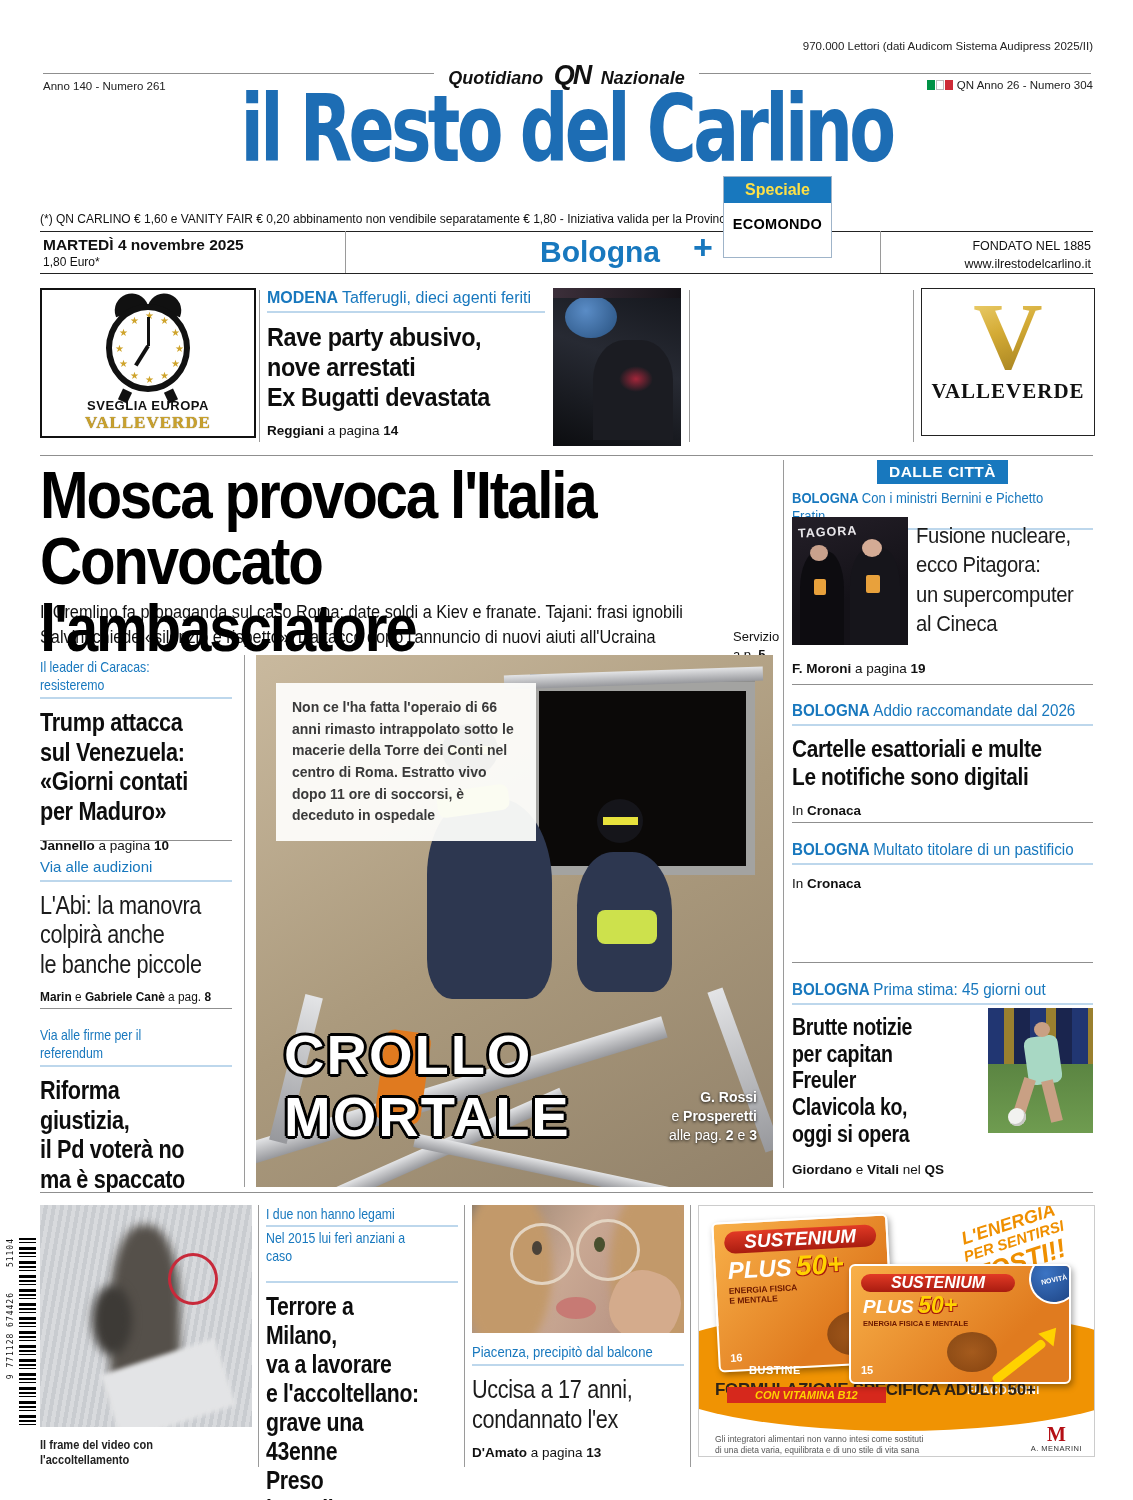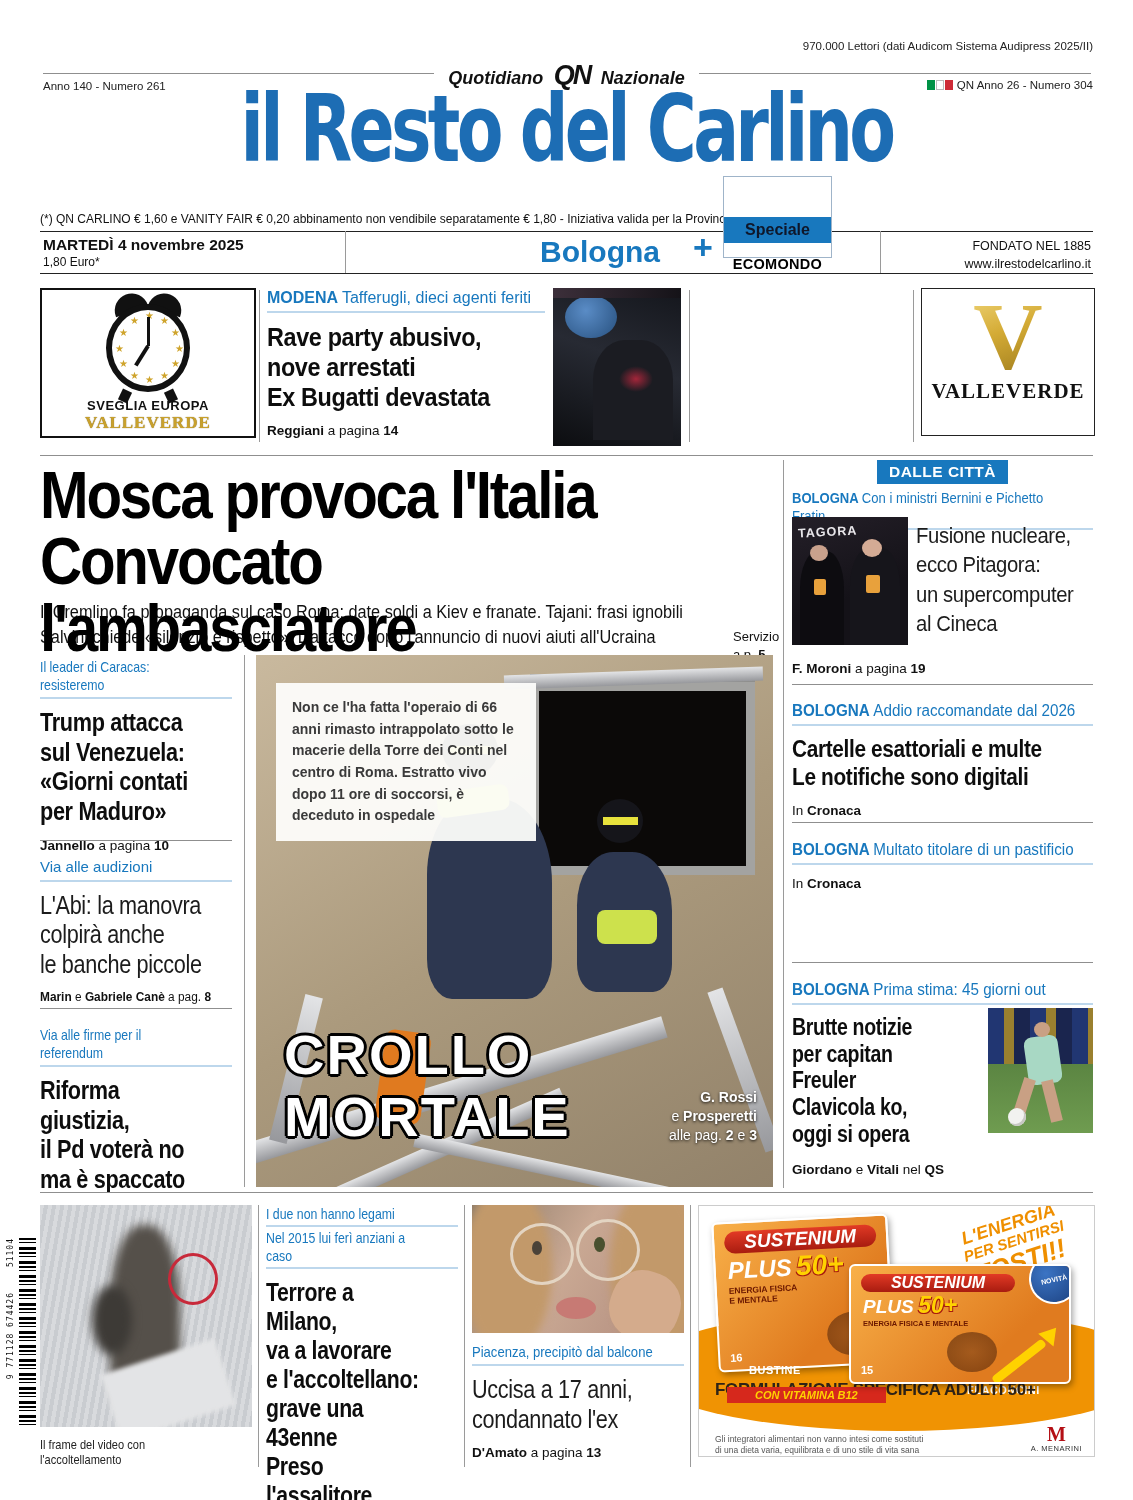--- a/index.html
+++ b/index.html
@@ -22,21 +22,21 @@
   .byl{font-size:13.5px;color:#111;margin-top:10px;white-space:pre-line;line-height:1.4;}
   .cx95{transform:scaleX(.95);transform-origin:0 0;display:inline-block;}
   .cx90{transform:scaleX(.90);transform-origin:0 0;display:inline-block;}
   .cx85{transform:scaleX(.85);transform-origin:0 0;display:inline-block;}
   
   #masthead{left:40px;right:40px;top:86px;text-align:center;}
   #masthead span{display:inline-block;font-family:"DejaVu Sans",sans-serif;font-weight:800;
       font-size:92px;line-height:.95;color:#1d6db4;letter-spacing:-5px;transform:scaleX(.74);}
   #special-box{left:723px;top:176px;width:107px;height:80px;background:#fff;
       border:1px solid #9fb4c9;z-index:6;text-align:center;}
-  #special-box .tab{background:#1878be;color:#0f172a;font-weight:700;font-size:16px;padding:4px 4px;margin-top:40px;}
+  #special-box .tab{background:#1878be;color:#fde047;font-weight:700;font-size:16px;padding:4px 4px;}
   #special-box .eco{font-weight:800;font-size:14.5px;letter-spacing:.3px;margin-top:13px;color:#000;}
   
   .badge{display:inline-block;background:#1878be;color:#fff;font-weight:700;
          font-size:15.5px;padding:3px 12px;letter-spacing:.5px;}
   
   .photo{position:absolute;overflow:hidden;}
   .noselect *{pointer-events:none;}
   
   #clock-box{left:40px;top:288px;width:212px;height:146px;border:2px solid #111;text-align:center;}
   .clock{position:relative;width:104px;height:104px;margin:4px auto 0;}
@@ -347,29 +347,29 @@
     <span class="bc-num" style="top:54px;">9 771128 674426</span>
     <div id="bc-stripes"></div>
   </div>
 
   <div class="photo noselect" style="left:40px;top:1205px;width:212px;height:222px;background:repeating-linear-gradient(100deg,#d8dadd 0 4px,#c9ccd0 4px 8px);">
     <div style="position:absolute;left:70px;top:20px;width:70px;height:180px;border-radius:45% 45% 20% 20%;background:#55504a;filter:blur(5px);"></div>
     <div style="position:absolute;left:52px;top:80px;width:40px;height:70px;border-radius:50%;background:#3d3a36;filter:blur(5px);"></div>
     <div style="position:absolute;right:24px;top:150px;width:120px;height:70px;background:#e3e4e6;transform:rotate(-18deg);filter:blur(2px);"></div>
     <div style="position:absolute;left:128px;top:48px;width:44px;height:46px;border:3px solid #c8293a;border-radius:50%;"></div>
   </div>
-  <div class="abs" style="left:40px;top:1437px;width:212px;font-size:13px;font-weight:400;color:#222;">
+  <div class="abs" style="left:40px;top:1437px;width:212px;font-size:13px;font-weight:700;color:#222;">
     <span class="cx85">Il frame del video con l'accoltellamento</span>
   </div>
 
   <div class="vrule" style="left:258px;top:1205px;height:262px;"></div>
 
   <div class="abs" style="left:266px;top:1205px;width:192px;">
     <div class="kick" style="font-size:14.5px;padding-bottom:2px;"><span class="pb cx85"><span>I due non hanno legami</span></span></div>
-    <div class="kick" style="font-size:14.5px;margin-top:2px;padding-bottom:2px;"><span class="pb cx85"><span>Nel 2015 lui ferì anziani a caso</span></span></div>
+    <div class="kick" style="font-size:14.5px;margin-top:2px;padding-bottom:16px;"><span class="pb cx85"><span>Nel 2015 lui ferì anziani a caso</span></span></div>
     <div class="hl bold-hl" style="font-size:25px;"><span class="cx85">Terrore a Milano,
 va a lavorare
 e l'accoltellano:
 grave una 43enne
 Preso l'assalitore,
 aveva già colpito</span></div>
 
   </div>
 
   <div class="vrule" style="left:464px;top:1205px;height:262px;"></div>

